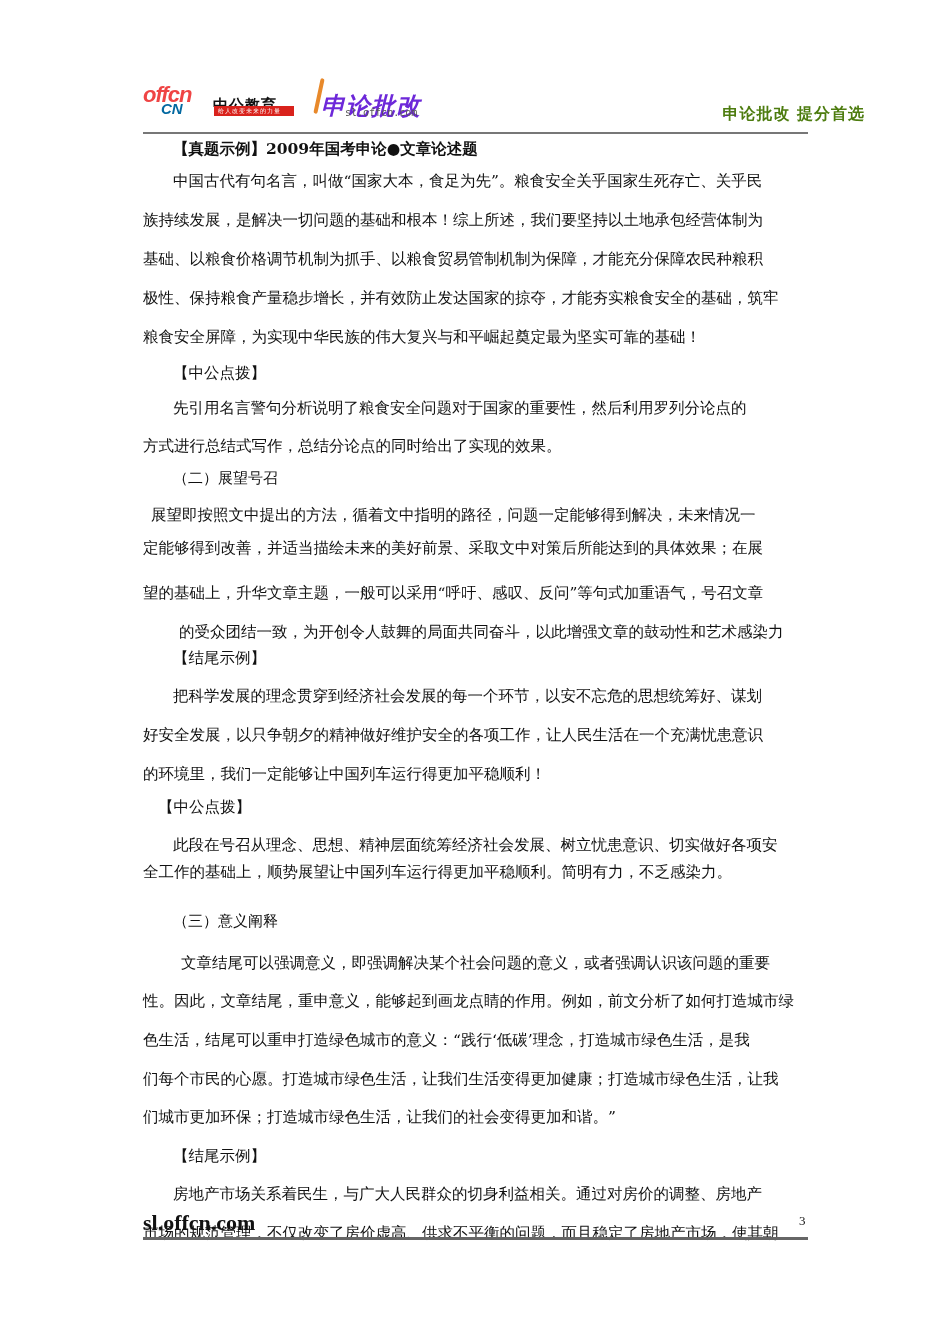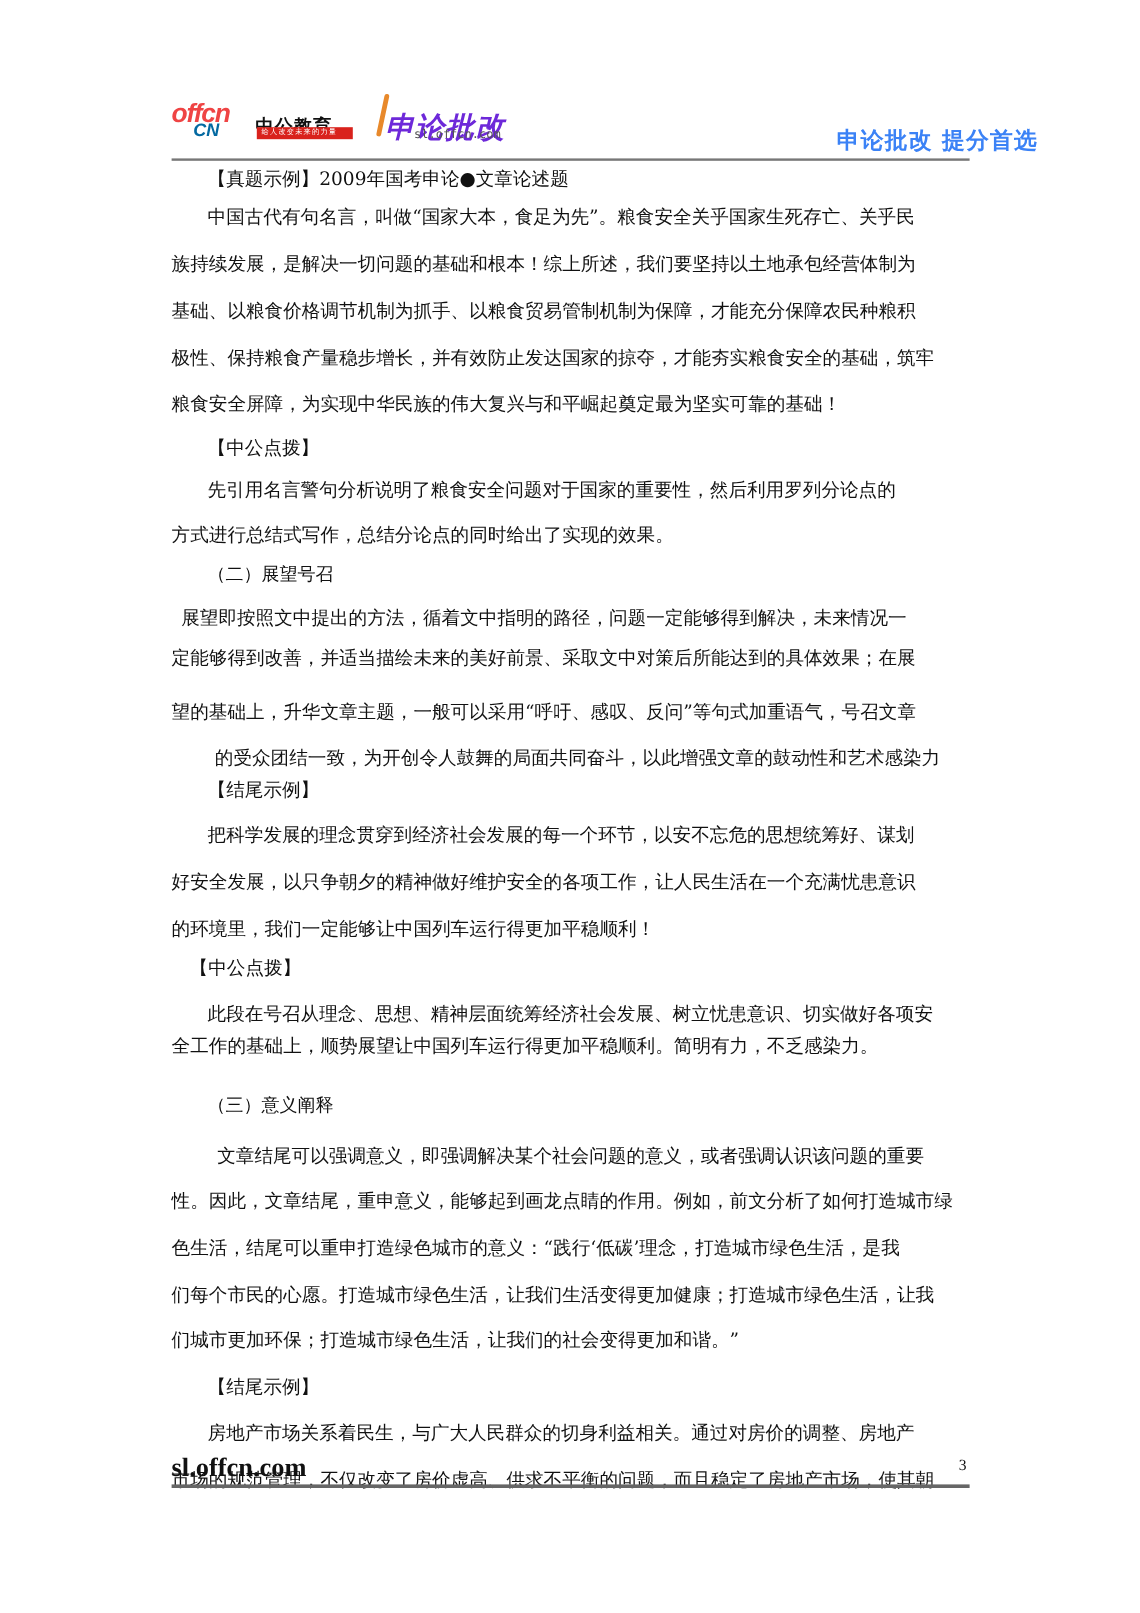--- a/index.html
+++ b/index.html
@@ -18,21 +18,21 @@
       font-weight: bold; font-size: 15px; color: #111; letter-spacing: 1px; }
     .logo-offcn .slogan { position: absolute; left: 71px; top: 26px; background: #d9221c; color: #fff;
       font-family: "DejaVu Sans", sans-serif; font-size: 6px; padding: 1px 4px; letter-spacing: 1px; width: 72px; height: 8px; line-height: 8px; }
     .logo-sl { position: absolute; left: 172px; top: 2px; width: 140px; height: 44px; }
     .logo-sl .pen { position: absolute; left: 2px; top: 0; width: 4px; height: 36px; background: #e8892b; transform: rotate(12deg); border-radius: 2px; }
     .logo-sl .title { position: absolute; left: 6px; top: 12px; font-family: "DejaVu Sans", sans-serif; font-weight: bold;
       font-style: italic; font-size: 24px; color: #6d28d9; letter-spacing: 1px; }
     .logo-sl .url { position: absolute; left: 30px; top: 29px; font-family: "DejaVu Sans Mono", monospace;
       font-size: 10px; color: #555; }
     .tagline { position: absolute; right: 85px; top: 104px; font-family: "DejaVu Sans", sans-serif;
-      font-weight: bold; font-size: 19px; color: #3b82f6; letter-spacing: 1px; text-align: center; }
+      font-weight: bold; font-size: 16px; color: #4d7c0f; letter-spacing: 1px; text-align: center; }
     .rule-top { position: absolute; left: 143px; top: 132px; width: 665px; height: 2px; background: #777; }
 
     
     .content { position: absolute; left: 143px; top: 138px; width: 665px; }
     .line { position: absolute; left: 0; width: 665px; font-size: 15.5px; line-height: 20px; white-space: nowrap; }
     .bold { font-family: "DejaVu Sans", sans-serif; font-weight: normal; font-size: 15px; }
 
     
     .footer-url { position: absolute; left: 143px; top: 1210px; font-family: "Liberation Serif", serif; font-weight: bold; font-size: 22px; color: #111; }
     .page-num { position: absolute; left: 799px; top: 1213px; font-family: "Liberation Serif", serif; font-size: 13px; color: #111; }
@@ -53,21 +53,21 @@
     <div class="logo-sl">
       <span class="pen"></span>
       <span class="title">申论批改</span>
       <span class="url">sl.offcn.com</span>
     </div>
   </div>
   <div class="tagline">申论批改 提分首选</div>
   <div class="rule-top"></div>
 
   <div class="content" id="content">
-      <div class="line" style="top: 1px; padding-left: 30px;">【真题示例】2009年国考申论●文章论述题</div>
+      <div class="line" style="top: 1px; padding-left: 30px; font-weight: bold;">【真题示例】2009年国考申论●文章论述题</div>
       <div class="line" style="top: 33px; padding-left: 30px;">中国古代有句名言，叫做“国家大本，食足为先”。粮食安全关乎国家生死存亡、关乎民</div>
       <div class="line" style="top: 72px; padding-left: 0px;">族持续发展，是解决一切问题的基础和根本！综上所述，我们要坚持以土地承包经营体制为</div>
       <div class="line" style="top: 111px; padding-left: 0px;">基础、以粮食价格调节机制为抓手、以粮食贸易管制机制为保障，才能充分保障农民种粮积</div>
       <div class="line" style="top: 150px; padding-left: 0px;">极性、保持粮食产量稳步增长，并有效防止发达国家的掠夺，才能夯实粮食安全的基础，筑牢</div>
       <div class="line" style="top: 189px; padding-left: 0px;">粮食安全屏障，为实现中华民族的伟大复兴与和平崛起奠定最为坚实可靠的基础！</div>
       <div class="line" style="top: 225px; padding-left: 30px;">【中公点拨】</div>
       <div class="line" style="top: 260px; padding-left: 30px;">先引用名言警句分析说明了粮食安全问题对于国家的重要性，然后利用罗列分论点的</div>
       <div class="line" style="top: 298px; padding-left: 0px;">方式进行总结式写作，总结分论点的同时给出了实现的效果。</div>
       <div class="line bold" style="top: 330px; padding-left: 30px;">（二）展望号召</div>
       <div class="line" style="top: 367px; padding-left: 8px;">展望即按照文中提出的方法，循着文中指明的路径，问题一定能够得到解决，未来情况一</div>

